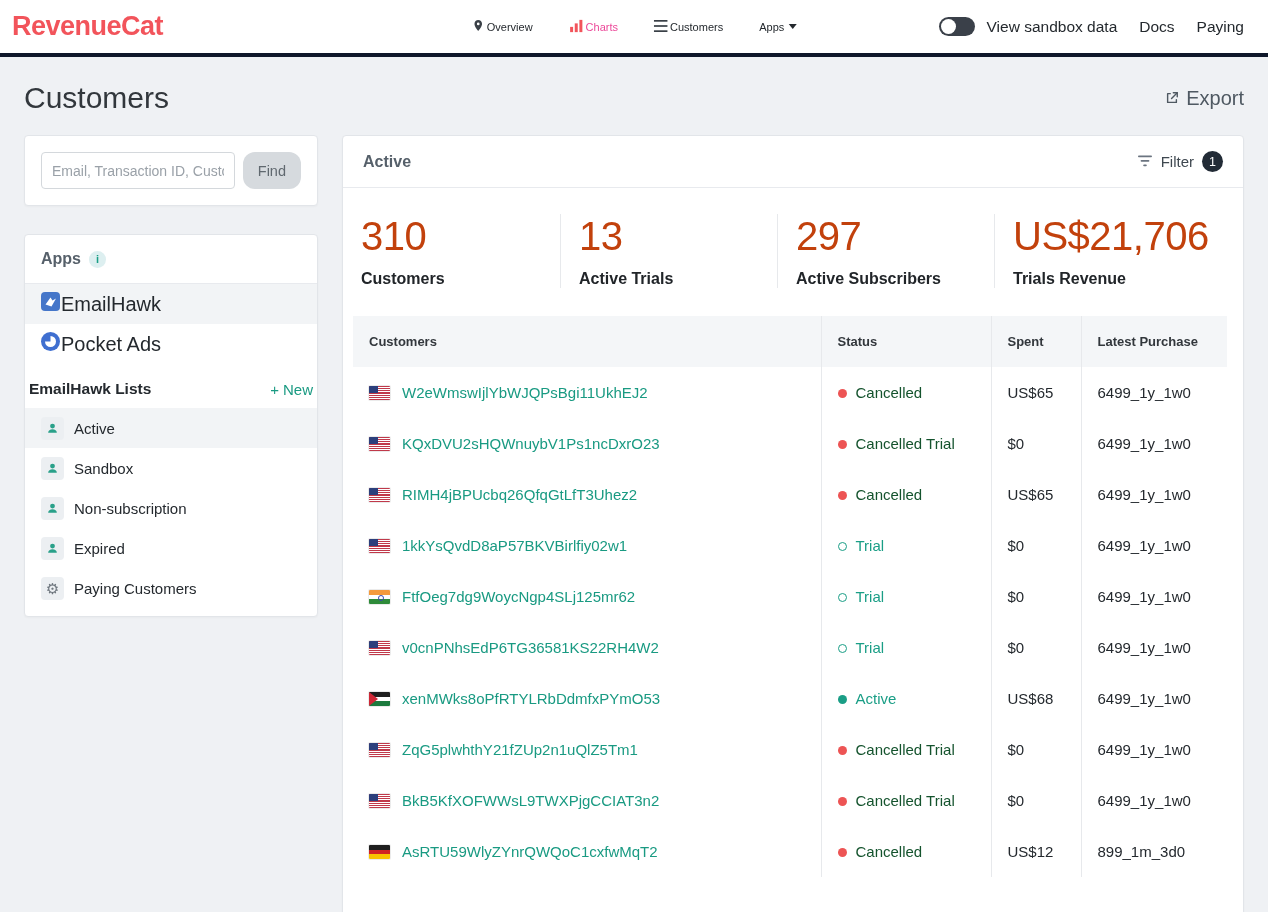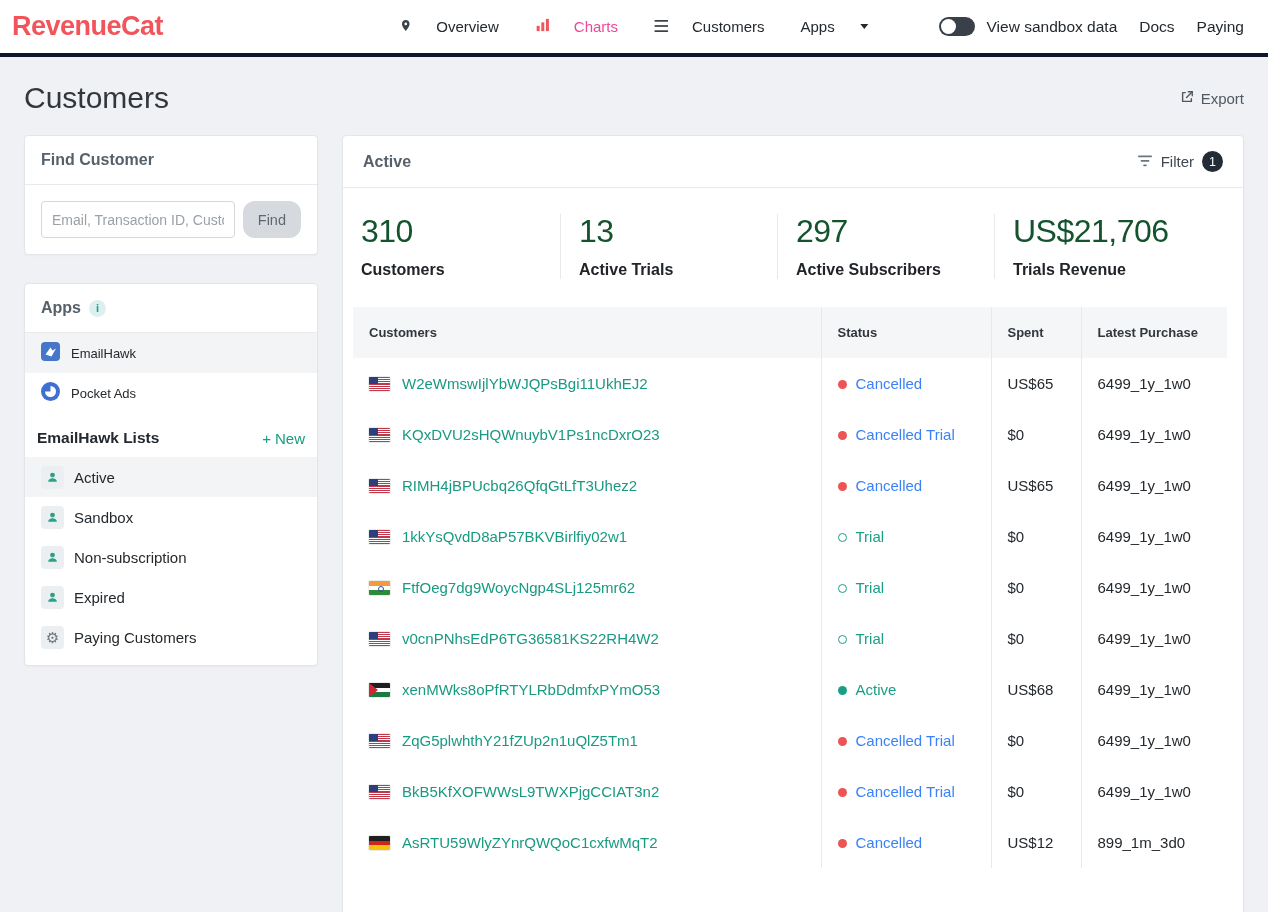--- a/index.html
+++ b/index.html
@@ -11,93 +11,93 @@
   }
   a { text-decoration: none; cursor: pointer; }
 
   
   .navbar {
     height: 57px; background: #fff; border-bottom: 4px solid #0f172a;
     display: flex; align-items: center; padding: 0 24px 0 12px; position: relative;
   }
   .brand { font-size: 27px; font-weight: 800; color: #f2545b; letter-spacing: -0.5px; cursor: pointer; }
   .nav-center { position: absolute; left: 50%; transform: translateX(-50%); display: flex; gap: 36px; align-items: center; }
-  .nav-item { font-size: 15px; color: #24292e; display: inline-flex; align-items: center; gap: 24px; cursor: pointer; }
+  .nav-item { font-size: 11px; color: #24292e; display: inline-flex; align-items: center; gap: 2px; cursor: pointer; }
   .nav-item.active { color: #ec4899; }
   .caret { display:inline-block; width:0; height:0; border-left:4.5px solid transparent; border-right:4.5px solid transparent; border-top:5px solid #24292e; margin-left:2px; }
   .nav-right { margin-left: auto; display: flex; align-items: center; gap: 22px; padding-left: 45px; }
   .toggle { width: 36px; height: 19px; border-radius: 10px; background: #3a4049; position: relative; cursor: pointer; display:inline-block; }
   .toggle .knob { position:absolute; left:2px; top:2px; width:15px; height:15px; border-radius:50%; background:#fff; }
   .nav-right .nav-text { font-size: 15.5px; color: #24292e; cursor: pointer; }
   .sandbox-group { display: flex; align-items: center; gap: 12px; }
 
   
   .page-header { display: flex; justify-content: space-between; align-items: center; padding: 24px 24px 20px; }
   .page-title { font-size: 30px; font-weight: 500; color: #32373c; }
-  .export-link { display: inline-flex; align-items: center; gap: 7px; font-size: 15px; color: #4f5962; }
+  .export-link { display: inline-flex; align-items: center; gap: 7px; font-size: 20px; color: #4f5962; }
 
   
   .content { display: flex; align-items: flex-start; gap: 24px; padding: 0 24px; }
   .card { background: #fff; border: 1px solid #e2e5e9; border-radius: 4px; box-shadow: 0 1px 2px rgba(0,0,0,0.03); }
   aside { width: 294px; flex-shrink: 0; }
   main { flex: 1; min-width: 0; }
 
   
   .card-header { padding: 15px 16px; font-size: 16px; font-weight: 700; color: #56606a; border-bottom: 1px solid #e8eaee; display: flex; align-items: center; justify-content: space-between; }
   .find-body { padding: 16px; display: flex; gap: 8px; }
   .find-input { flex: 1; min-width: 0; height: 37px; border: 1px solid #d4d8dc; border-radius: 4px; padding: 0 10px; font-size: 14px; font-family: "Liberation Sans", sans-serif; color: #24292e; }
   .find-input::placeholder { color: #9aa1a8; }
   .find-btn { height: 37px; padding: 0 15px; background: #d6dade; color: #60686f; border: none; border-radius: 12px; font-size: 14.5px; font-family: "Liberation Sans", sans-serif; cursor: pointer; }
 
   .apps-card { margin-top: 28px; padding-bottom: 8px; }
   .apps-title-group { display: flex; align-items: center; gap: 8px; }
   .info-badge { width: 17px; height: 17px; border-radius: 50%; background: #ddeff0; color: #1a9e86; font-size: 11px; font-weight: 700; display: inline-flex; align-items: center; justify-content: center; font-style: normal; cursor: pointer; }
-  .app-row { display: flex; align-items: center; gap: 11px; height: 40px; padding: 0 16px; font-size: 13px; cursor: pointer; text-align: center; }
+  .app-row { display: flex; align-items: center; gap: 1px; height: 40px; padding: 0 16px; font-size: 20px; cursor: pointer; text-align: center; }
   .app-row.selected { background: #f2f4f6; }
-  .lists-header { display: flex; justify-content: space-between; align-items: center; padding: 16px 12px 10px; }
+  .lists-header { display: flex; justify-content: space-between; align-items: center; padding: 16px 4px 10px; }
   .lists-title { font-size: 15.5px; font-weight: 700; color: #24292e; }
   .new-link { color: #199a82; font-size: 15px; display: inline-flex; align-items: center; gap: 4px; }
   .list-row { display: flex; align-items: center; gap: 10px; height: 40px; padding: 0 16px; font-size: 15px; cursor: pointer; }
   .list-row.selected { background: #f2f4f6; }
   .li-icon { width: 23px; height: 23px; border-radius: 4px; background: #eceff2; display: inline-flex; align-items: center; justify-content: center; flex-shrink: 0; }
   .gear-glyph { font-size: 15px; color: #6e767e; line-height: 1; }
 
   
   .main-card { min-height: 880px; overflow: hidden; }
   .main-card-header { padding: 15px 20px; font-size: 16px; font-weight: 700; color: #56606a; border-bottom: 1px solid #e8eaee; display: flex; align-items: center; justify-content: space-between; }
   .filter-group { display: inline-flex; align-items: center; gap: 8px; cursor: pointer; }
   .filter-label { font-size: 15px; font-weight: 400; color: #3f4850; }
   .filter-badge { width: 21px; height: 21px; border-radius: 50%; background: #222b36; color: #fff; font-size: 12.5px; font-weight: 400; display: inline-flex; align-items: center; justify-content: center; }
 
   
   .stats { display: flex; padding: 26px 0 24px; }
   .stat { width: 217px; padding-left: 18px; border-left: 1px solid #e7e9ec; }
   .stat:first-child { border-left: none; }
   .stat:last-child { flex: 1; }
-  .stat-value { font-size: 32px; font-weight: 400; color: #14532d; line-height: 1.1; margin-bottom: 12px; letter-spacing: -0.5px; }
+  .stat-value { font-size: 40px; font-weight: 400; color: #c2410c; line-height: 1.1; margin-bottom: 12px; letter-spacing: -0.5px; }
   .stat-label { font-size: 16px; font-weight: 700; color: #212529; }
 
   
   .cust-table { width: calc(100% - 26px); margin: 4px 16px 0 10px; border-collapse: collapse; table-layout: fixed; }
   .cust-table th { background: #f4f6f8; text-align: left; font-size: 13px; font-weight: 700; color: #32373c; padding: 18px 16px; }
   .cust-table td { padding: 17px 16px; font-size: 15px; color: #24292e; white-space: nowrap; overflow: hidden; }
   .cust-table th + th, .cust-table td + td { border-left: 1px solid #e7e9ec; }
   .cust-link { color: #199a82; }
   .flag { width: 21px; height: 14px; display: inline-block; position: relative; overflow: hidden; border-radius: 1px; box-shadow: 0 0 0 1px rgba(0,0,0,0.08); margin-right: 12px; vertical-align: -2px; }
   .flag[data-flag="us"] { background: repeating-linear-gradient(180deg, #c0394a 0 1.1px, #fff 1.1px 2.16px); }
   .flag[data-flag="us"]::before { content: ""; position: absolute; left: 0; top: 0; width: 9px; height: 7px; background: #2c3f7c; }
   .flag[data-flag="in"] { background: linear-gradient(180deg, #f49a3c 0 33%, #fff 33% 67%, #2e8b3a 67%); }
   .flag[data-flag="in"]::before { content: ""; position: absolute; left: 8.5px; top: 5px; width: 4px; height: 4px; border-radius: 50%; border: 1px solid #3949ab; }
   .flag[data-flag="jo"] { background: linear-gradient(180deg, #1f1f1f 0 33%, #fff 33% 67%, #1c7a3e 67%); }
   .flag[data-flag="jo"]::before { content: ""; position: absolute; left: 0; top: 0; width: 0; height: 0; border-top: 7px solid transparent; border-bottom: 7px solid transparent; border-left: 9px solid #cf2736; }
   .flag[data-flag="de"] { background: linear-gradient(180deg, #1f1f1f 0 33%, #d02323 33% 67%, #f8c300 67%); }
 
   .dot { width: 9px; height: 9px; border-radius: 50%; display: inline-block; margin-right: 9px; vertical-align: 0px; }
   td[data-status="cancelled"] .dot { background: #ed5454; }
-  td[data-status="cancelled"] .status-label { color: #3b82f6; }
+  td[data-status="cancelled"] .status-label { color: #14532d; }
   td[data-status="trial"] .dot { background: transparent; border: 1.5px solid #1a9e86; }
   td[data-status="trial"] .status-label { color: #1a9e86; }
   td[data-status="active"] .dot { background: #1a9e86; }
   td[data-status="active"] .status-label { color: #1a9e86; }
 </style>
 </head>
 <body>
 
 <nav class="navbar">
   <span class="brand">RevenueCat</span>
@@ -161,23 +161,20 @@
     </span>
     <span>Export</span>
   </a>
 </div>
 
 <div class="content">
 
   <aside>
 
     <div class="card">
-      <div class="card-header">
-        <span>Find Customer</span>
-      </div>
       <div class="find-body">
         <input class="find-input" type="text" placeholder="Email, Transaction ID, Custom" style="">
         <button class="find-btn">Find</button>
       </div>
     </div>
 
     <div class="card apps-card">
       <div class="card-header">
         <span class="apps-title-group">
           <span>Apps</span>

